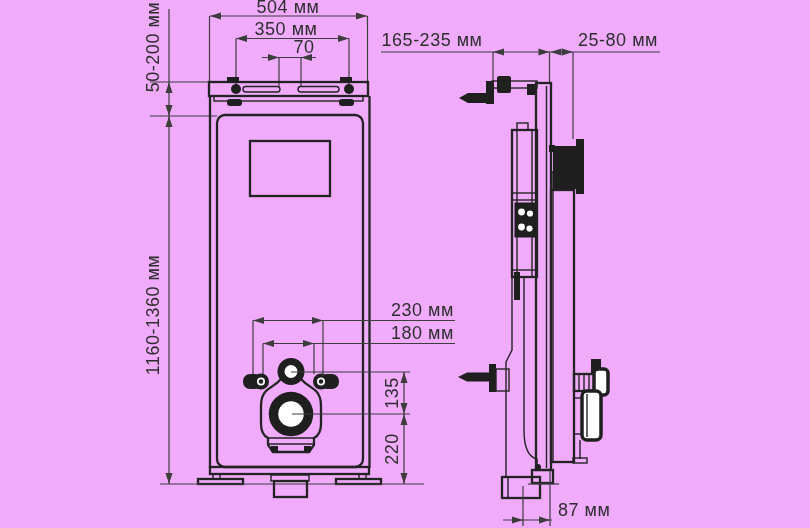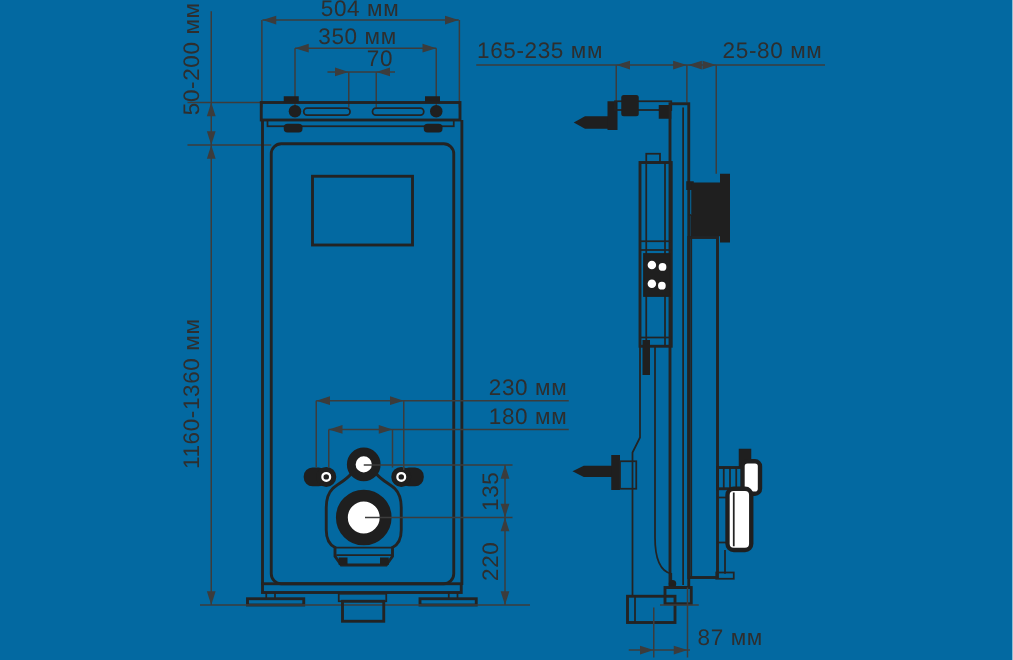--- a/index.html
+++ b/index.html
@@ -1,16 +1,16 @@
 <!DOCTYPE html>
 <html><head>
 <meta charset="utf-8">
 <style>
   html,body{margin:0;padding:0;background:#ffffff;}
-  #canvas{position:relative;width:810px;height:528px;background:#0369a1;overflow:hidden;
+  #canvas{position:relative;width:810px;height:528px;background:#f0abfc;overflow:hidden;
           font-family:"Liberation Sans", sans-serif;}
   svg{position:absolute;left:0;top:0;}
   .dim-text{font-family:"Liberation Sans", sans-serif;font-size:18px;fill:#2e2e2e;letter-spacing:.5px;}
   .outline{fill:none;stroke:#232323;stroke-width:2.3;}
   .thin{fill:none;stroke:#232323;stroke-width:1.4;}
   .solid{fill:#1f1f1f;stroke:none;}
   .dimline{fill:none;stroke:#3c3c3c;stroke-width:1.2;}
   .arrow{fill:#3c3c3c;stroke:none;}
 </style>
 </head>

